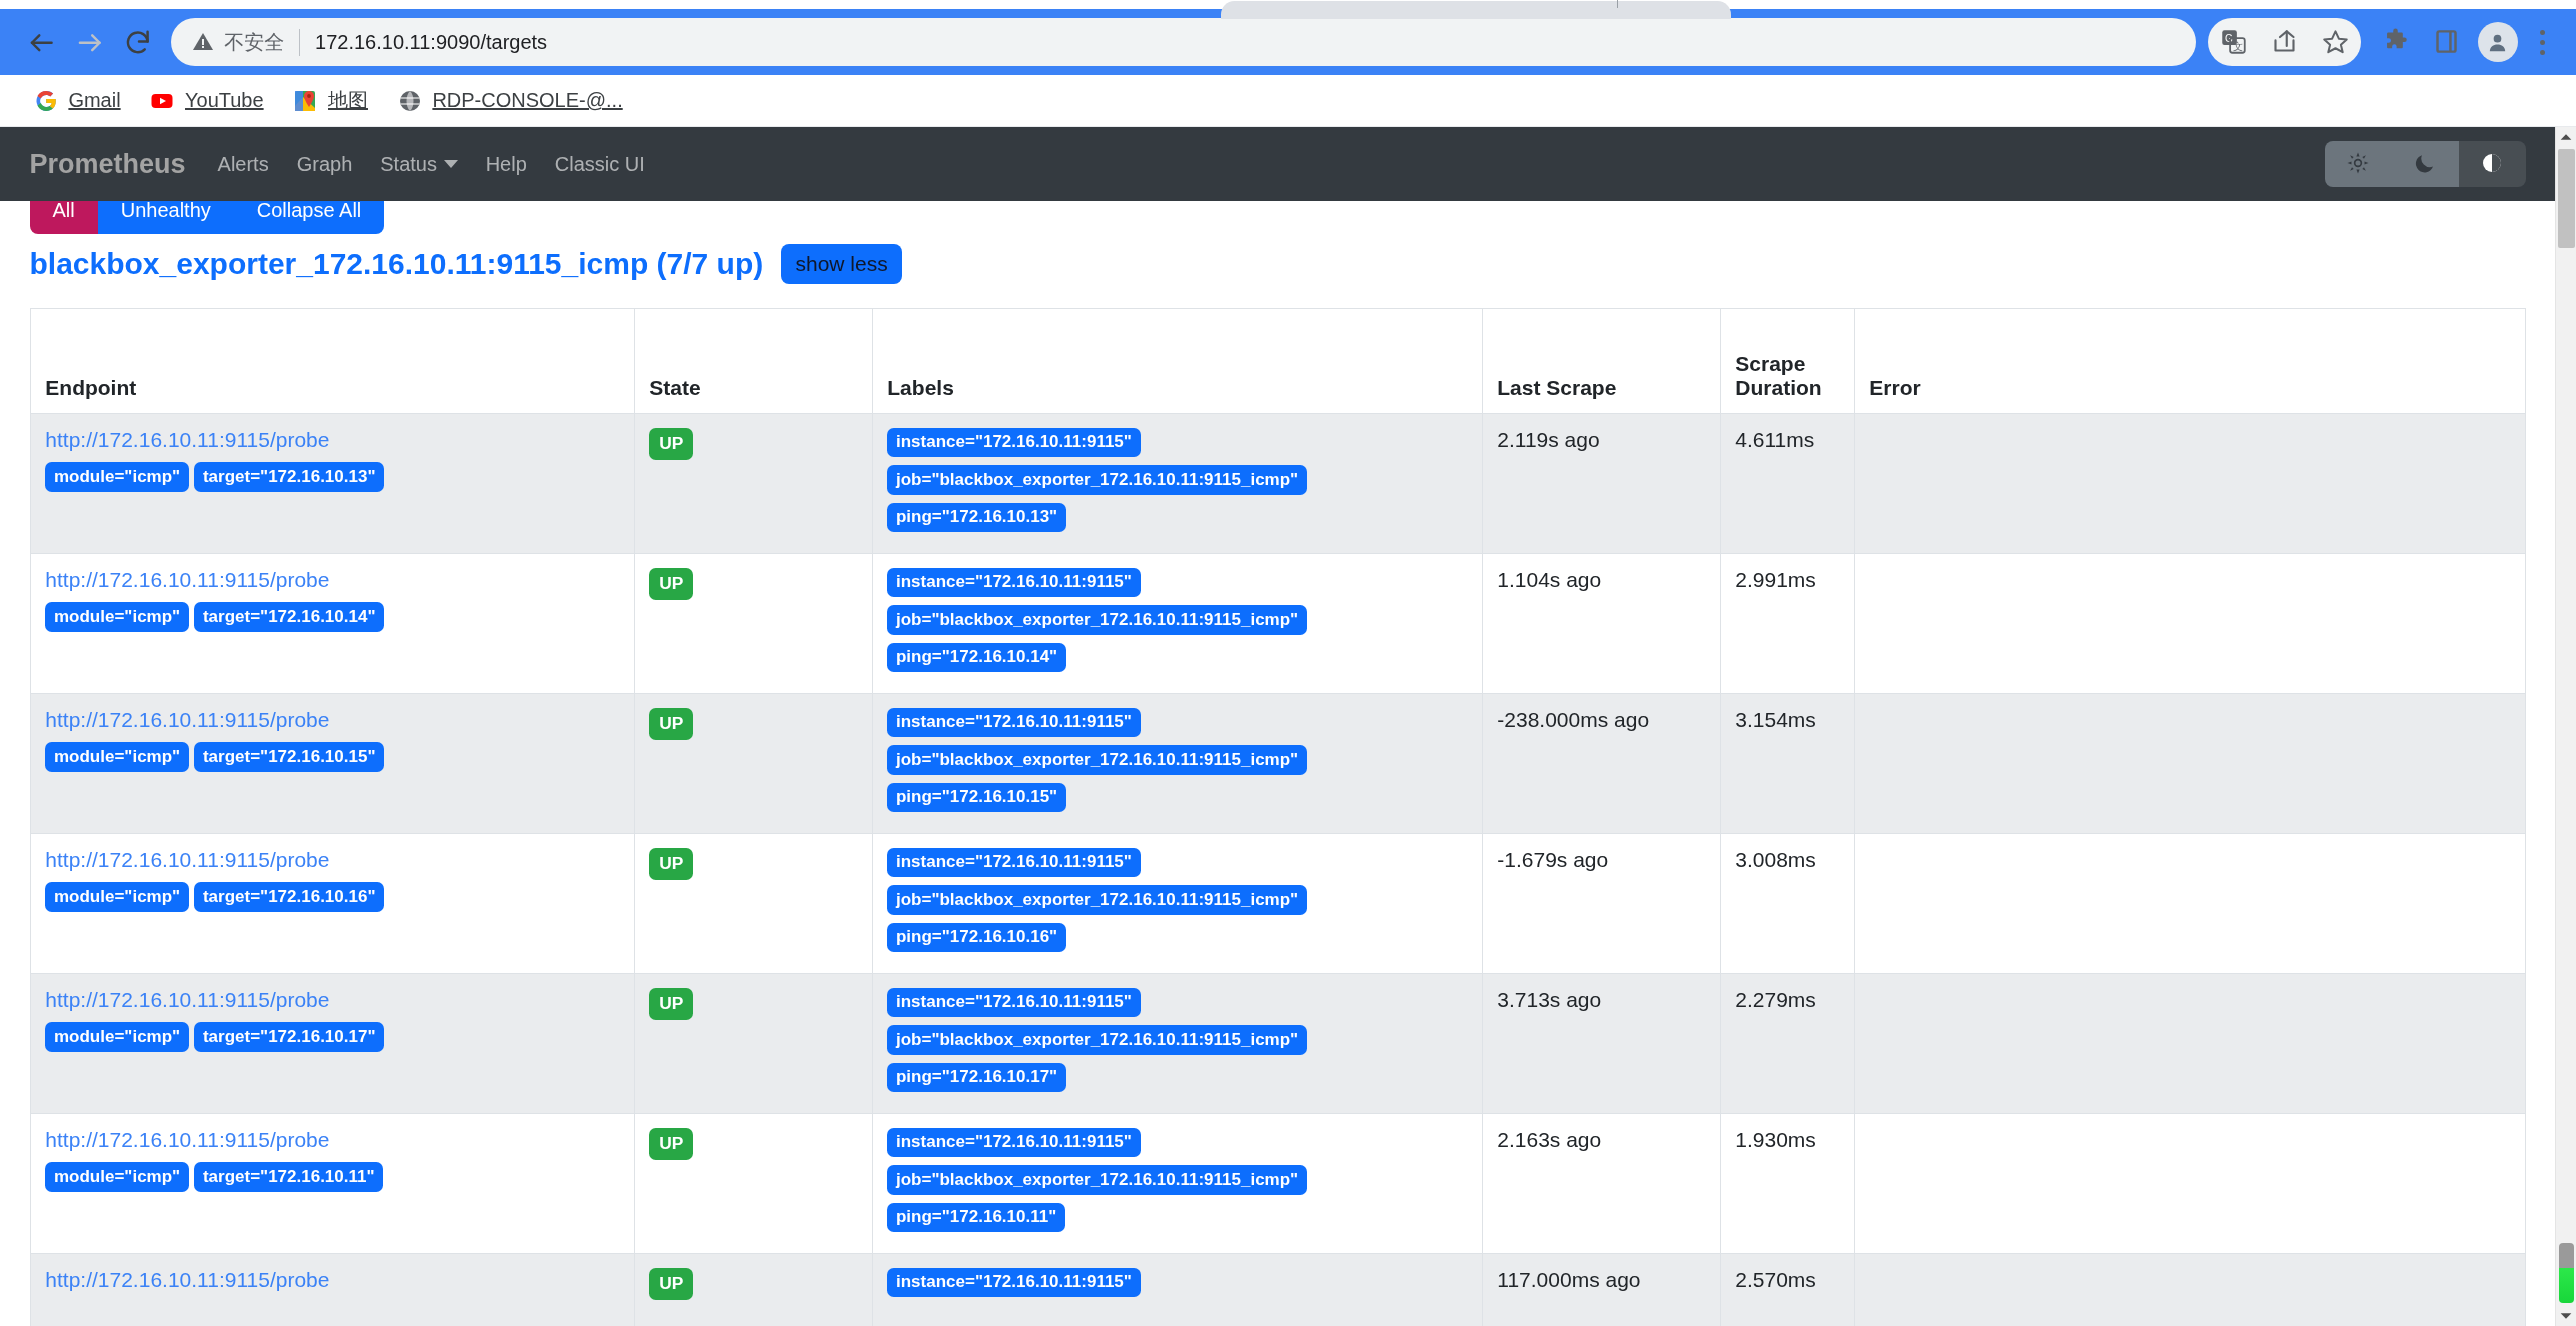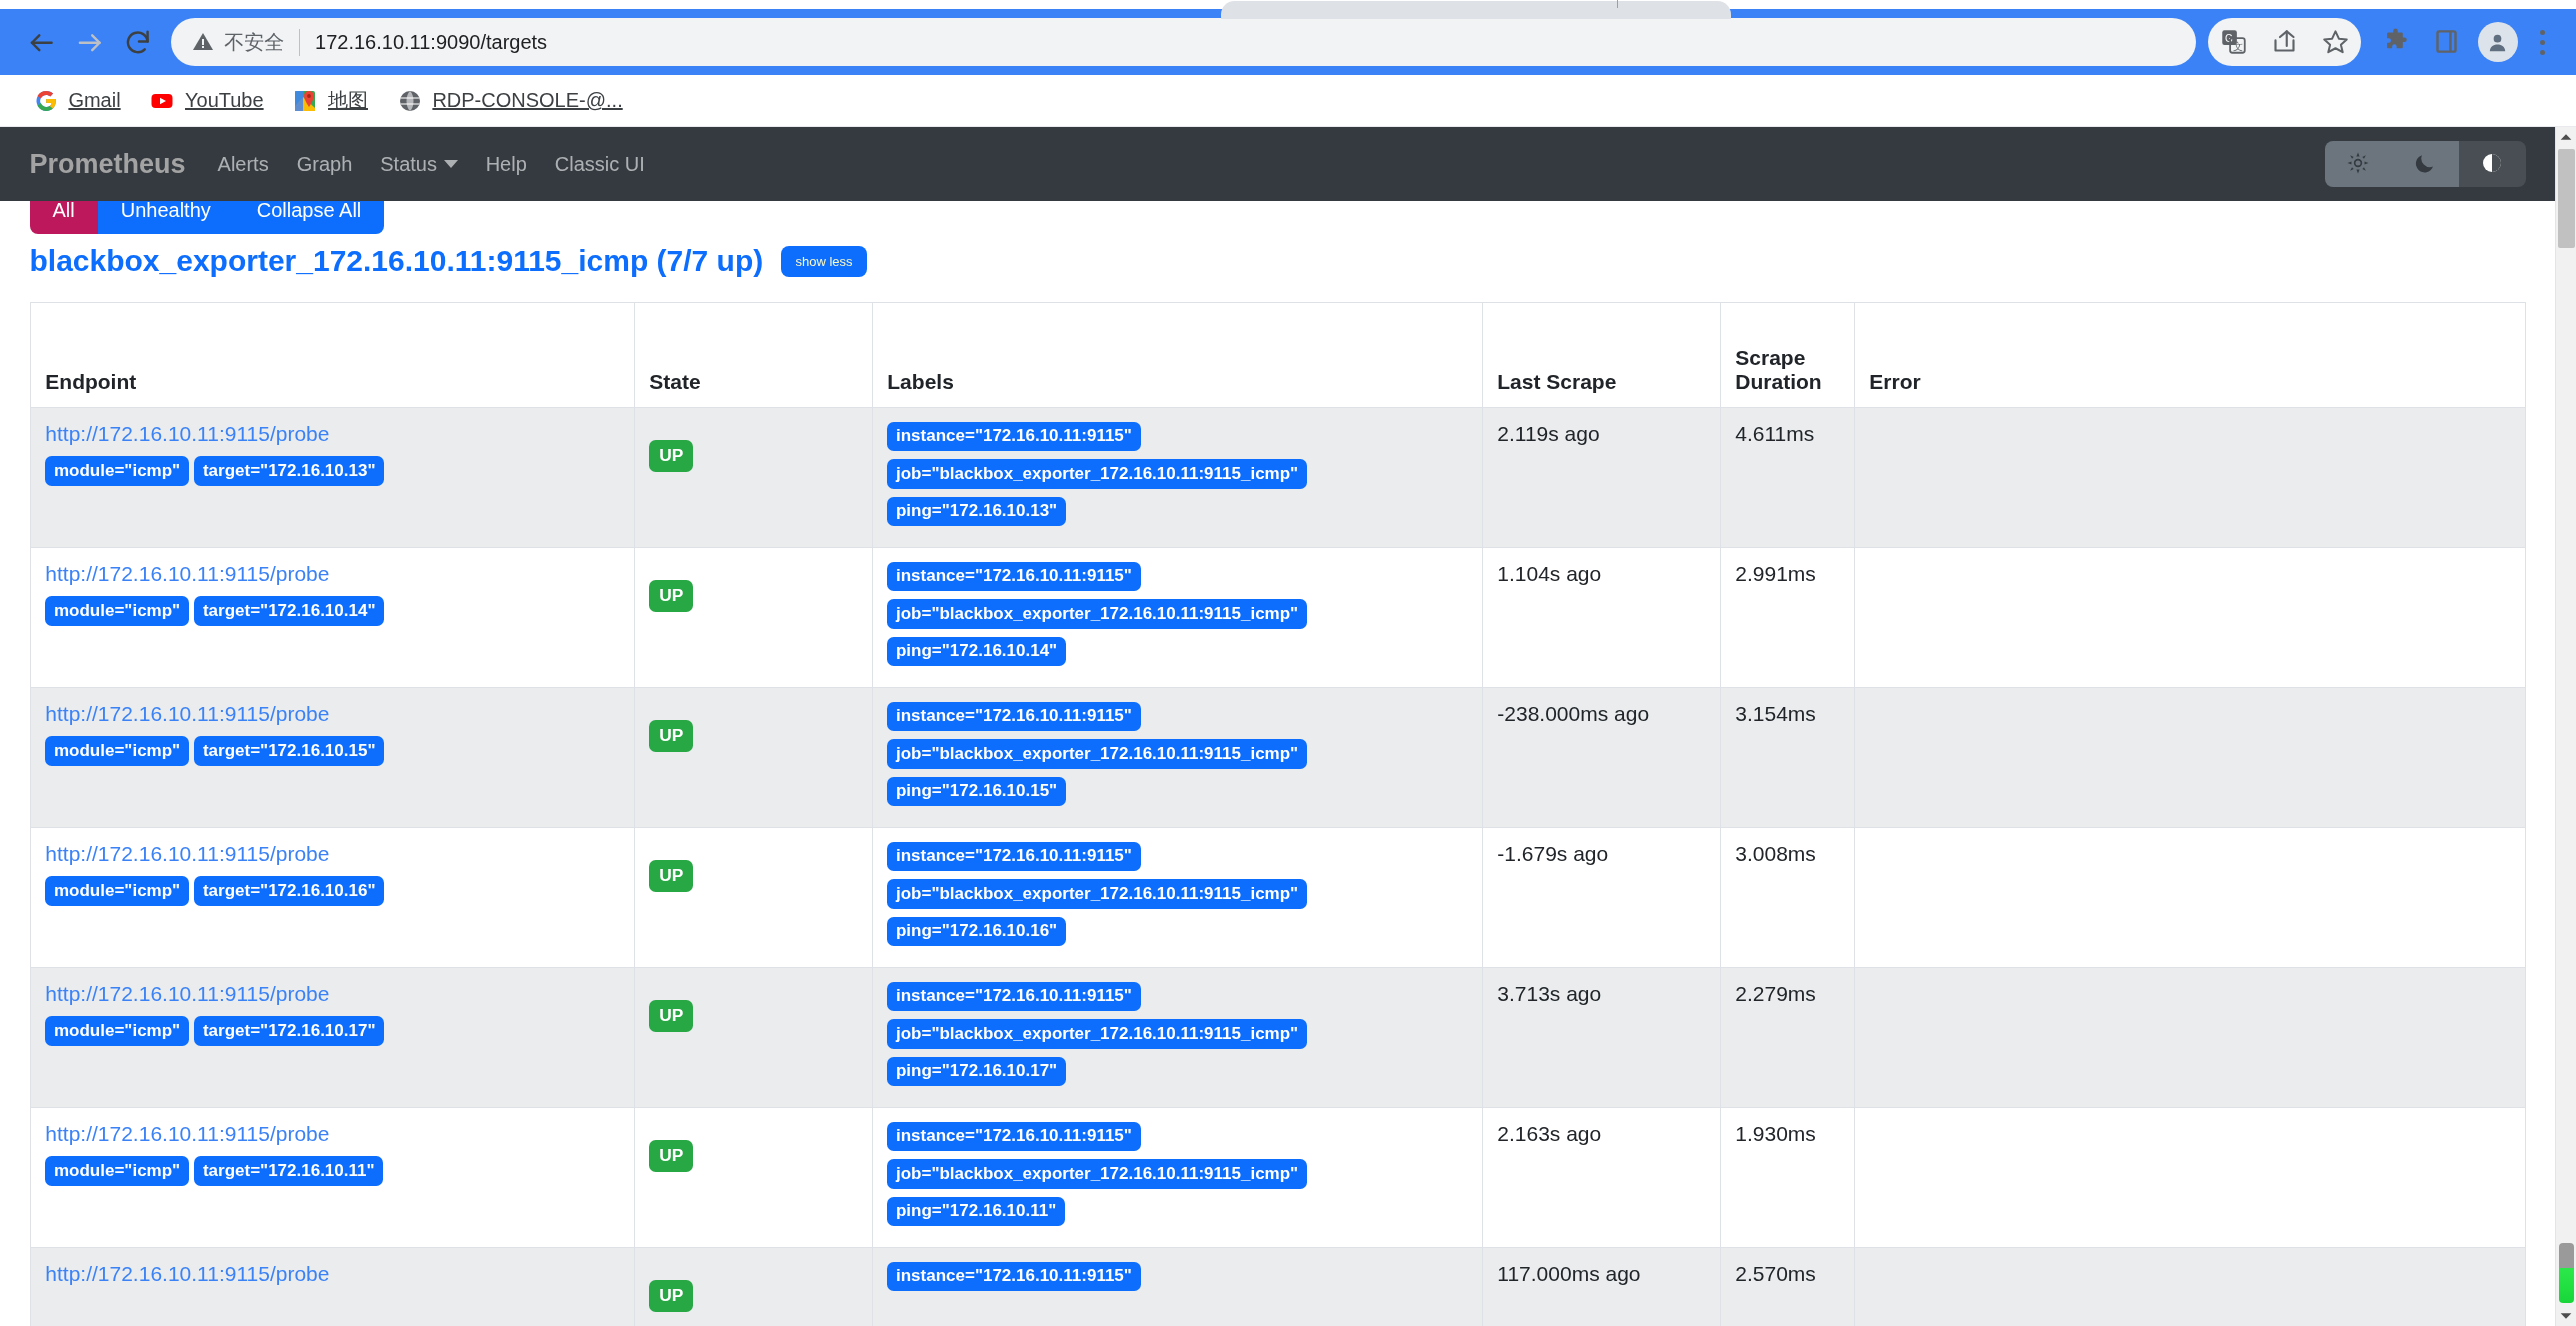--- a/index.html
+++ b/index.html
@@ -210,22 +210,22 @@
   }
   .jobtitle {
     font-size: 30px;
     font-weight: bold;
     color: #0d6efd;
     white-space: nowrap;
   }
   .showless {
     margin-left: 17.4px;
     background: #0d6efd;
-    color: #fef9c3;
-    font-size: 13px;
+    color: #0f172a;
+    font-size: 21px;
     border: none;
     border-radius: 8px;
     padding: 8px 14.8px;
     white-space: nowrap;
   }
 
   
   .tbl-wrap { padding: 24px 29.5px 0 29.5px; }
   table.targets {
     width: 100%;
@@ -277,21 +277,20 @@
   }
   .labels-cell .lbl { display: inline-block; }
   .badge-up {
     display: inline-block;
     background: #28a745;
     color: #ffffff;
     font-size: 17.4px;
     font-weight: bold;
     border-radius: 6.7px;
     padding: 5.4px 10px;
-    margin-top: 18px;
   }
   .cell-text { font-size: 21px; color: #212529; white-space: nowrap; }
 
   
   #vscroll {
     position: absolute;
     right: 0; top: 0;
     width: 21.5px;
     height: 1199px;
     background: #f1f1f1;

